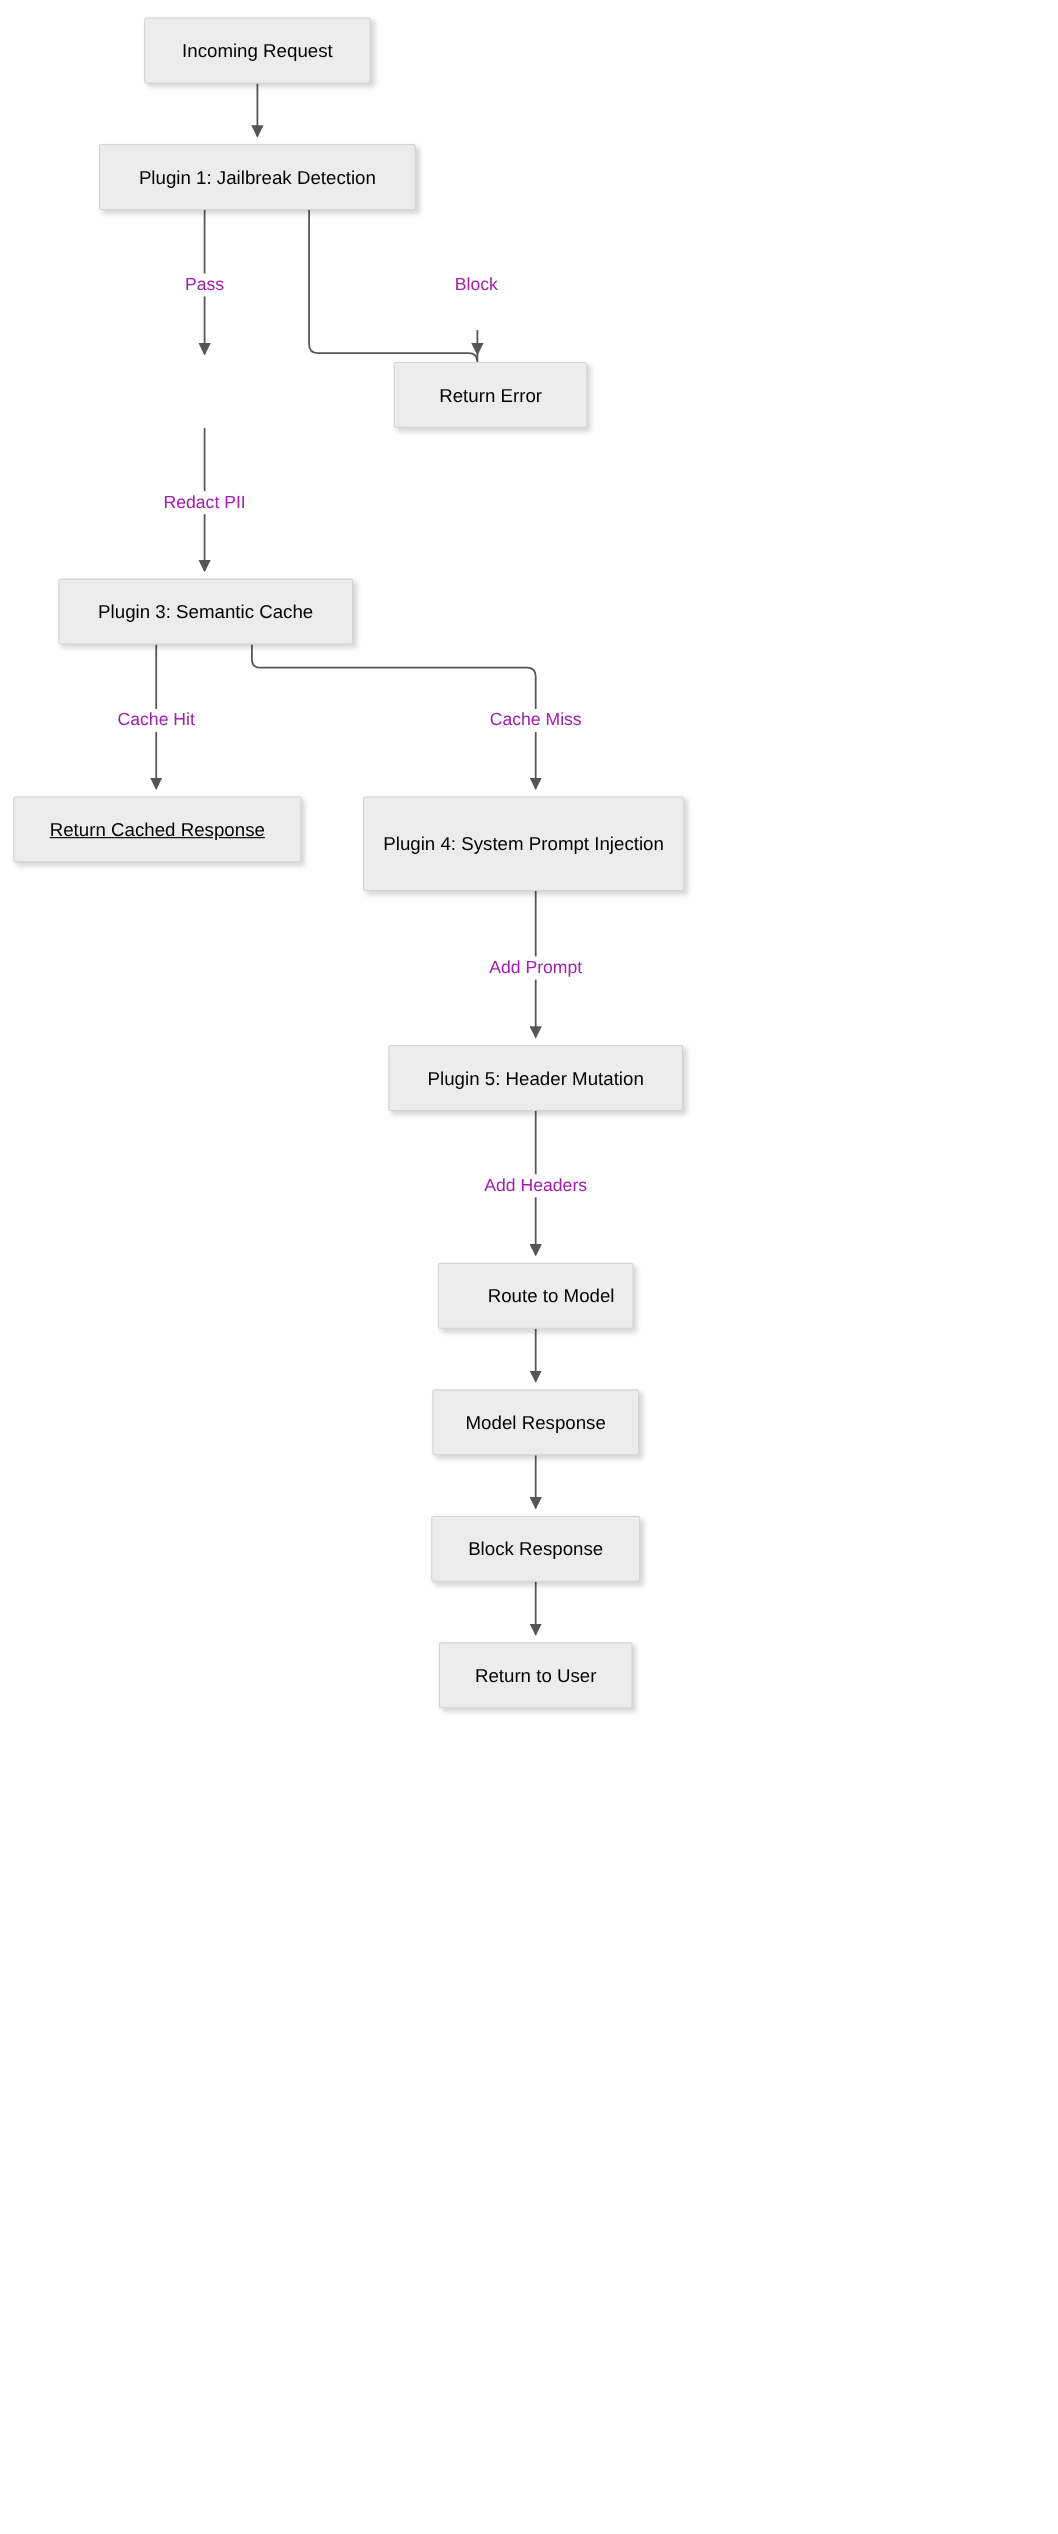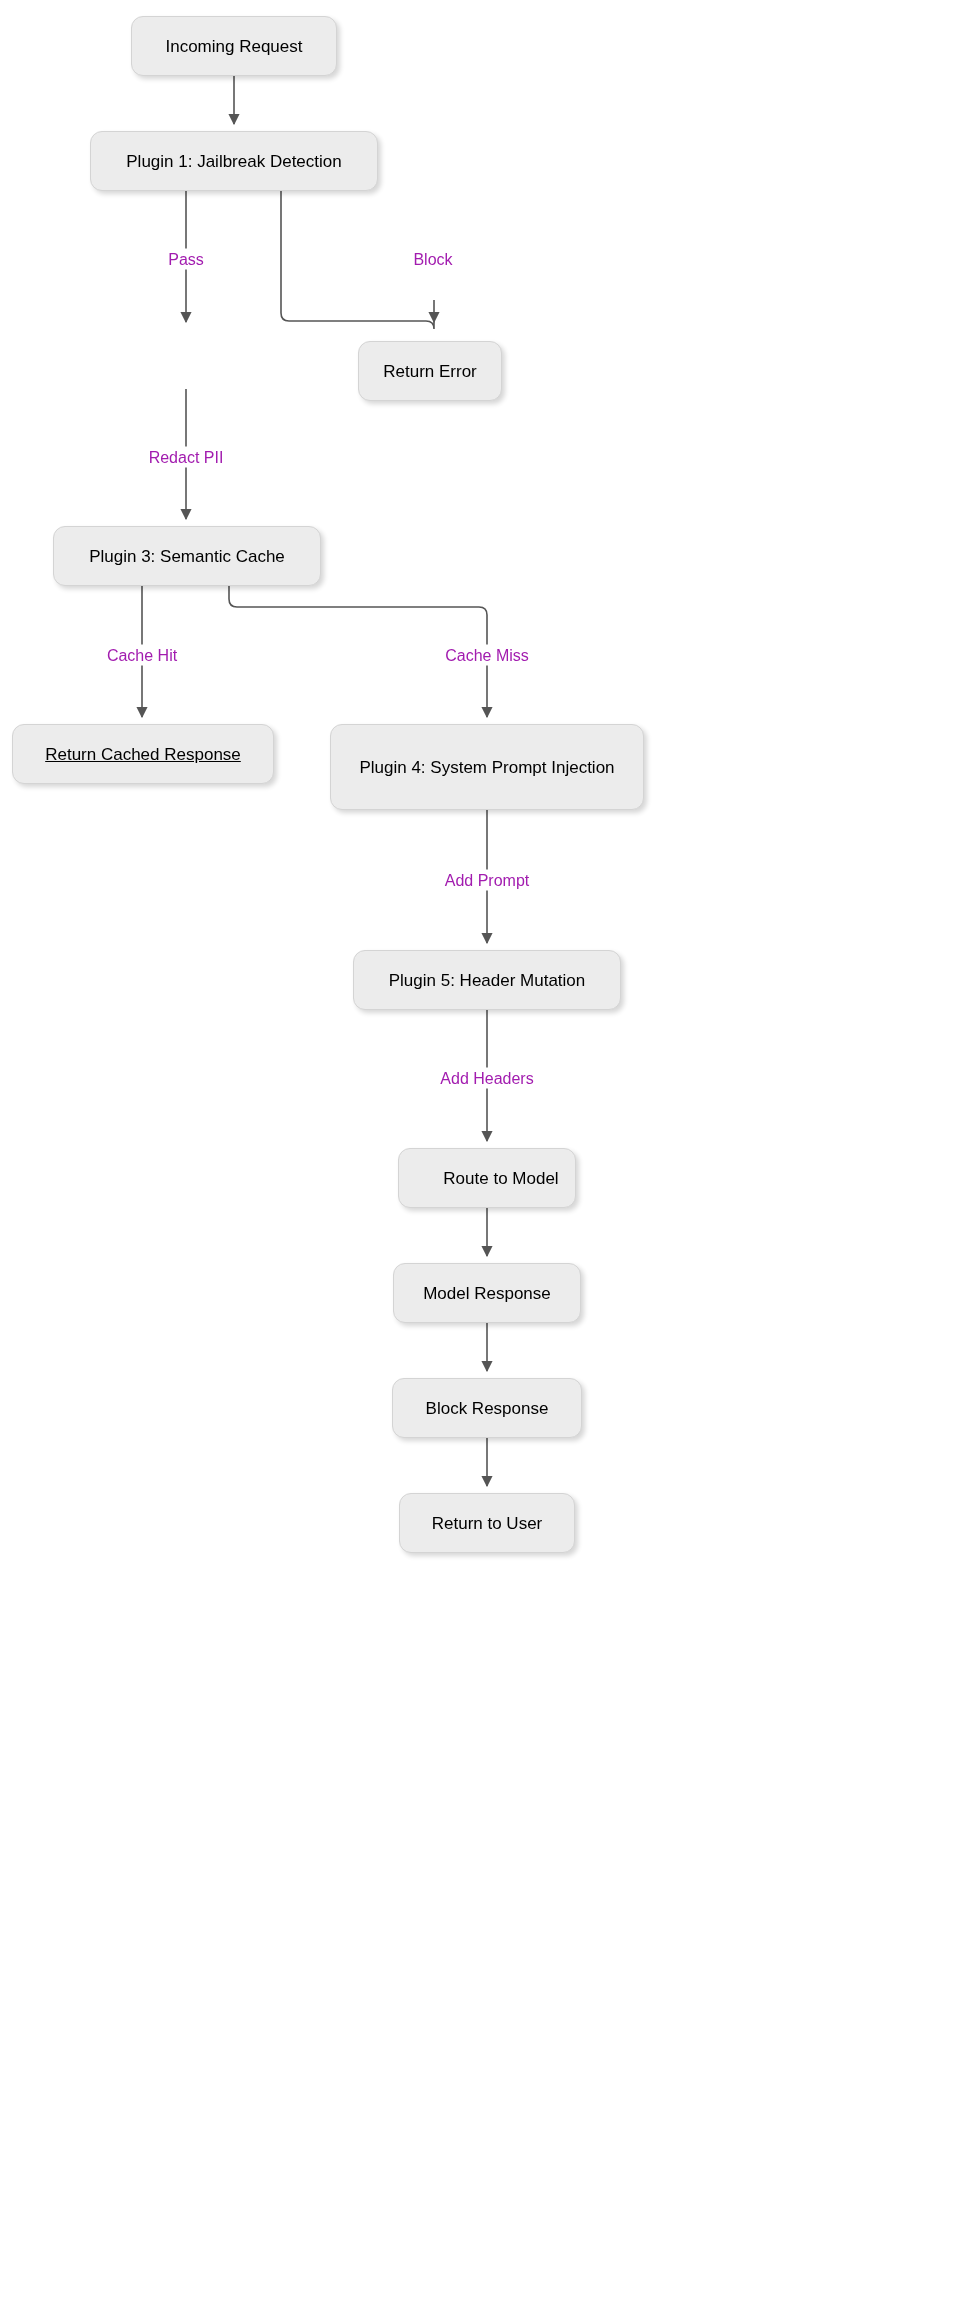--- a/index.html
+++ b/index.html
@@ -22,21 +22,21 @@
     left: 0;
     top: 0;
     width: 962px;
     height: 2304px;
   }
   .node {
     position: absolute;
     box-sizing: border-box;
     background: #ECECEC;
     border: 1px solid #D4D4D4;
-    border-radius: 12px;
+    border-radius: 2px;
     box-shadow: 3px 3px 5px rgba(0,0,0,0.16);
     color: #000000;
     font-size: 17px;
     line-height: 25px;
     text-align: center;
     display: flex;
     align-items: center;
     justify-content: center;
     padding: 0 10px;
   }
@@ -96,33 +96,33 @@
 
   <div class="node" style="left:131px; top:16px; width:206px; height:60px;">
     <span class="node-label">Incoming Request</span>
   </div>
 
   <div class="node" style="left:90px; top:131px; width:288px; height:60px;">
     <span class="node-label">Plugin 1: Jailbreak Detection</span>
   </div>
 
 
-  <div class="node" style="left:358px; top:329px; width:144px; height:60px;margin-top:12px;">
+  <div class="node" style="left:358px; top:329px; width:176px; height:60px;">
     <span class="node-label">Return Error</span>
   </div>
 
   <div class="node" style="left:53px; top:526px; width:268px; height:60px;">
     <span class="node-label">Plugin 3: Semantic Cache</span>
   </div>
 
   <div class="node" style="left:12px; top:724px; width:262px; height:60px;text-decoration:underline;">
     <span class="node-label">Return Cached Response</span>
   </div>
 
-  <div class="node" style="left:330px; top:724px; width:314px; height:86px;">
+  <div class="node" style="left:330px; top:724px; width:292px; height:86px;">
     <span class="node-label">Plugin 4: System Prompt Injection</span>
   </div>
 
   <div class="node" style="left:353px; top:950px; width:268px; height:60px;">
     <span class="node-label">Plugin 5: Header Mutation</span>
   </div>
 
   <div class="node" style="left:398px; top:1148px; width:178px; height:60px;padding-left:38px;">
     <span class="node-label">Route to Model</span>
   </div>

